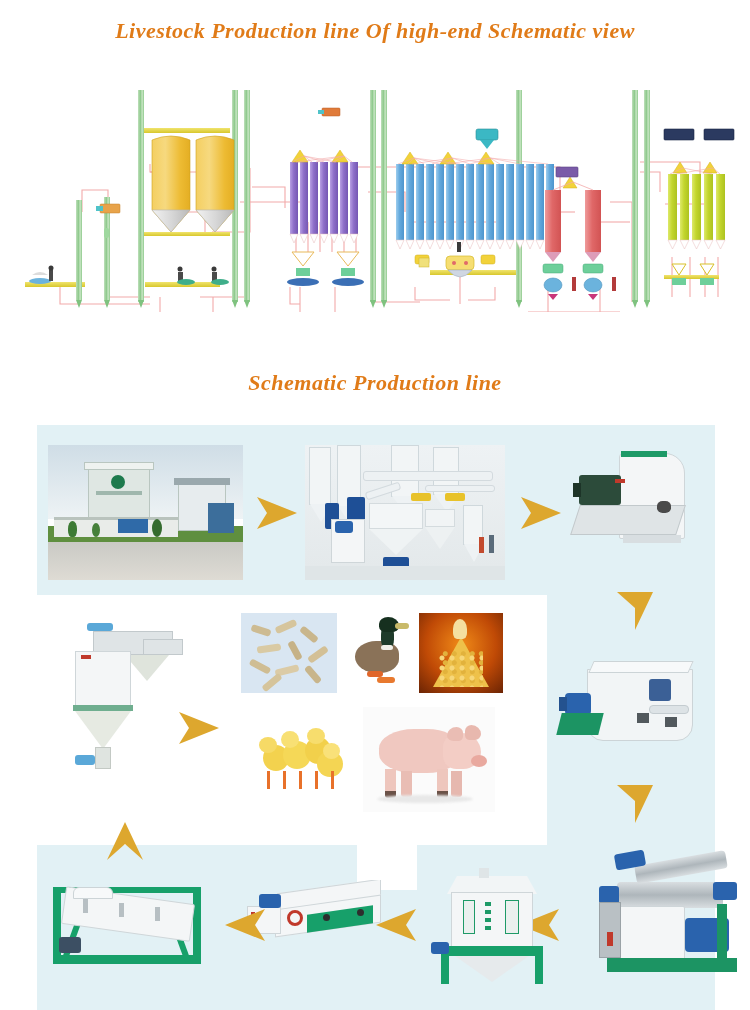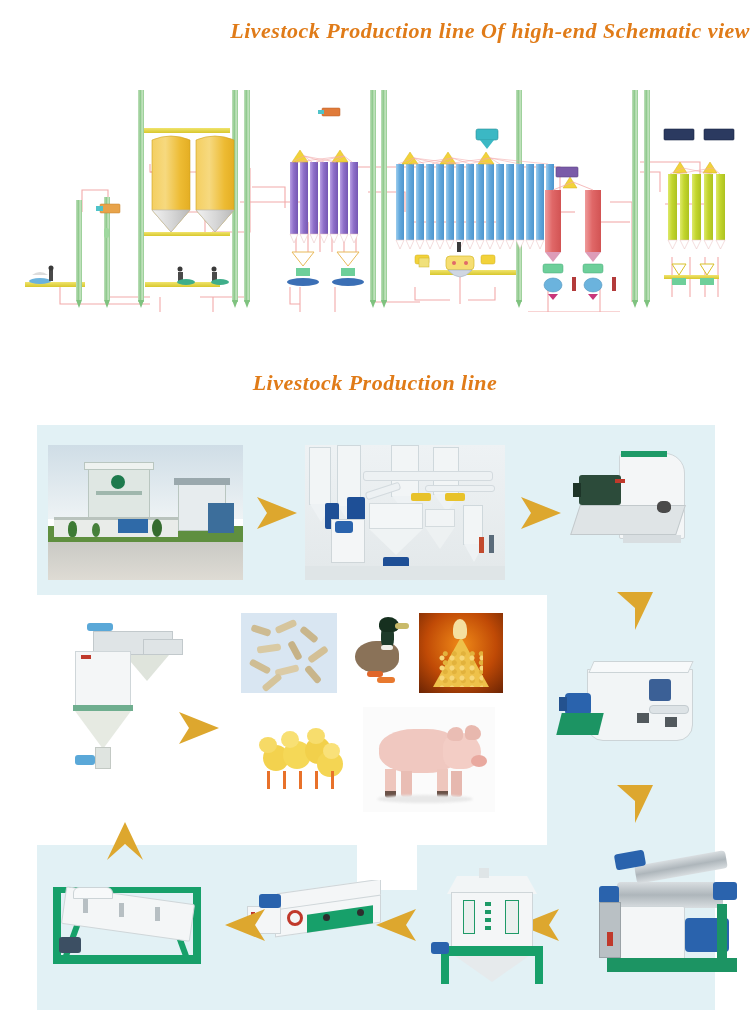--- a/index.html
+++ b/index.html
@@ -14,21 +14,21 @@
   
   .title {
     width:100%;
     text-align:center;
     color:#e07b18;
     font-family:"Liberation Serif", serif;
     font-style:italic;
     font-weight:700;
     letter-spacing:.5px;
   }
-  #title-1 { position:absolute; top:18px; left:0; font-size:22px;text-align:right; }
+  #title-1 { position:absolute; top:18px; left:0; font-size:22px; }
   #title-2 { position:absolute; top:370px; left:0; font-size:22px; }
 
   
   #schematic { position:absolute; left:0; top:72px; width:750px; height:240px; }
 
   
   #flow-panel {
     position:absolute; left:37px; top:425px;
     width:678px; height:600px;
     background:#e2f1f5;
@@ -387,21 +387,21 @@
     <rect x="212" y="200" width="5" height="10" fill="#4a4a4a"></rect>
     <circle cx="214" cy="197" r="2.5" fill="#3a3a3a"></circle>
     <ellipse cx="220" cy="210" rx="9" ry="3" fill="#3fae8a"></ellipse>
 
     <rect x="322" y="36" width="18" height="8" rx="1" fill="#e07b3a" stroke="#b85f24" stroke-width=".5"></rect>
     <rect x="318" y="38" width="6" height="4" fill="#4fc3c9"></rect>
   </g>
 </svg>
 </div>
 
-<div id="title-2" class="title">Livestock Production line</div>
+<div id="title-2" class="title">Schematic Production line</div>
 
 <div id="flow-panel">
 
   <div id="flow-white-notch"></div>
   <div id="flow-white-notch2"></div>
 
   <div class="photo" style="left:11px; top:20px; width:195px; height:135px;">
     <div class="sky"></div>
     <div class="ground"></div>
     <div class="lawn"></div>

